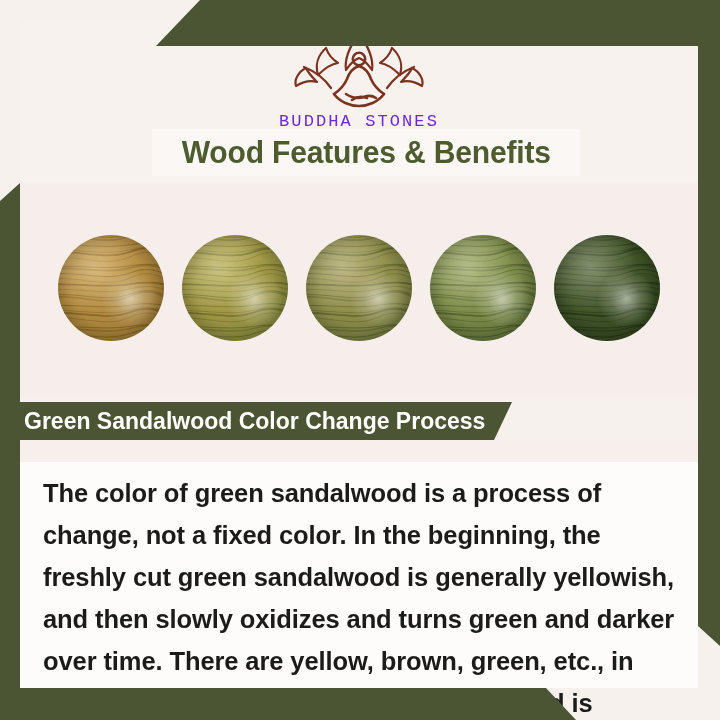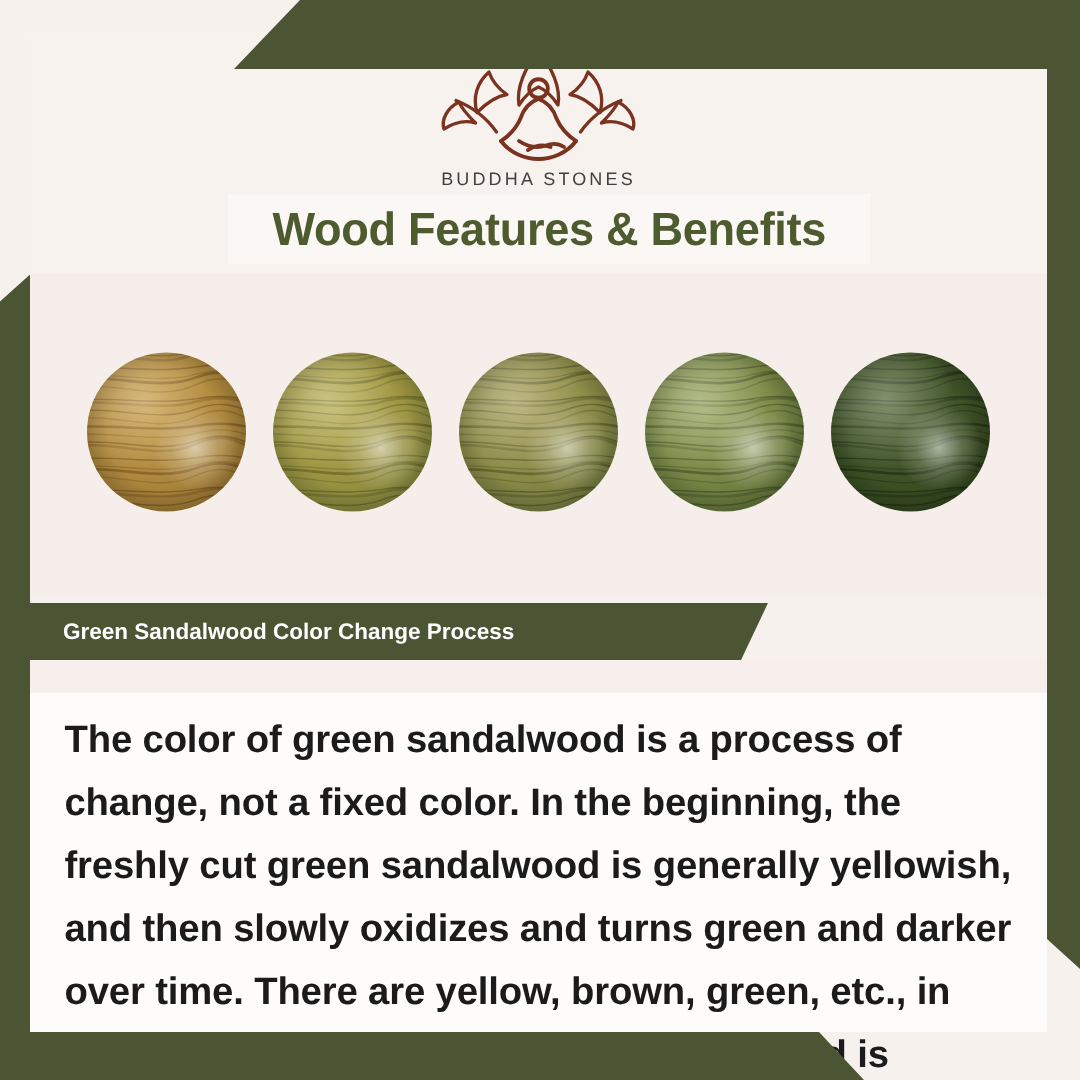--- a/index.html
+++ b/index.html
@@ -53,24 +53,24 @@
     background:#f8f2ef;
     z-index:2;
   }
   .logo-wrap{
     position:absolute;left:0;right:0;top:6px;
     display:flex;flex-direction:column;align-items:center;
   }
   .logo-mark{width:150px;height:82px;display:block;}
   .logo-word{
     margin-top:2px;
-    font-family:Liberation Sans, sans-serif;
-    font-size:12px;
+    font-family:Liberation Mono, monospace;
+    font-size:17px;
     letter-spacing:2.1px;
-    color:#404040;
+    color:#6d28d9;
     white-space:nowrap;
   }
 
   
   .title-band{
     position:absolute;
     left:152px;top:129px;width:428px;height:47px;
     background:#fbf7f4;
     z-index:3;
     display:flex;align-items:center;justify-content:center;text-align:center;
@@ -125,23 +125,23 @@
     position:absolute;
     left:0;top:402px;width:512px;height:38px;
     background:#4b5533;
     clip-path:polygon(0 0, 512px 0, 494px 38px, 0 38px);
     z-index:5;
     display:flex;align-items:center;
   }
   .section-label-text{
     font-family:"Liberation Sans Narrow","Liberation Sans", sans-serif;
     font-weight:bold;
-    font-size:15px;
+    font-size:23px;
     color:#ffffff;
-    padding-left:42px;
+    padding-left:24px;
     white-space:nowrap;
     letter-spacing:0px;
   }
 
   
   .body-panel{
     position:absolute;
     left:20px;top:440px;right:22px;bottom:32px;
     background:#fdfcfb;
     z-index:2;

